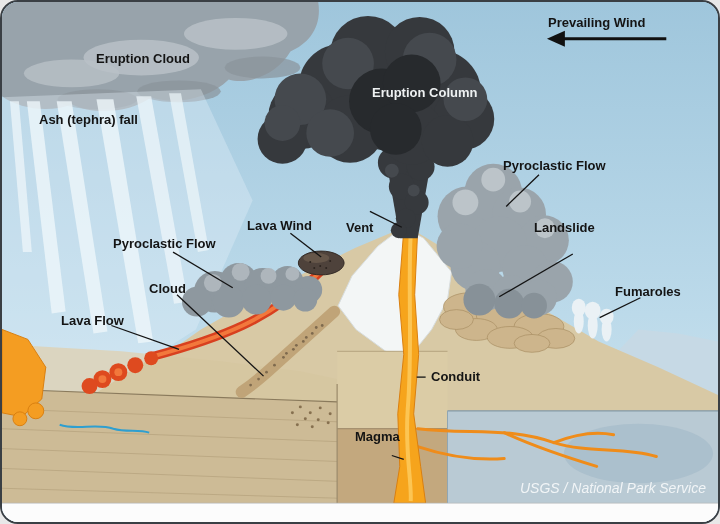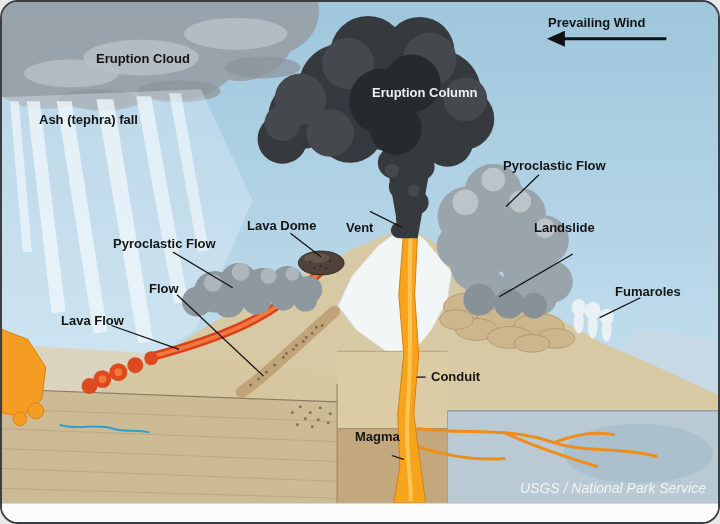--- a/index.html
+++ b/index.html
@@ -293,25 +293,25 @@
     <rect x="0" y="505" width="720" height="19" fill="#fcfcfc"></rect>
     <line x1="0" y1="505" x2="720" y2="505" stroke="#b5b5b5" stroke-width="0.7"></line>
   </svg>
 
   <div class="lbl" style="left:546px;top:14px;">Prevailing Wind</div>
   <div class="lbl" style="left:94px;top:50px;">Eruption Cloud</div>
   <div class="lbl" style="left:37px;top:111px;">Ash (tephra) fall</div>
   <div class="lbl light" style="left:327px;top:84px;">Eruption Column</div>
   <div class="lbl" style="left:501px;top:157px;">Pyroclastic Flow</div>
   <div class="lbl" style="left:344px;top:193px;margin-top:26px;">Vent</div>
-  <div class="lbl" style="left:245px;top:217px;">Lava Dome</div>
+  <div class="lbl" style="left:245px;top:217px;">Lava Wind</div>
   <div class="lbl center" style="left:532px;top:219px;width:170px;">
     <span>Landslide</span>
   </div>
   <div class="lbl" style="left:111px;top:235px;">Pyroclastic Flow</div>
   <div class="lbl" style="left:613px;top:283px;">Fumaroles</div>
-  <div class="lbl" style="left:147px;top:280px;">Flow</div>
+  <div class="lbl" style="left:147px;top:280px;">Cloud</div>
   <div class="lbl" style="left:59px;top:312px;">Lava Flow</div>
   <div class="lbl" style="left:429px;top:368px;">Conduit</div>
   <div class="lbl" style="left:345px;top:428px;padding-left:8px;">Magma</div>
   <div class="credit" style="left:518px;top:478px;">USGS / National Park Service</div>
 
 </div>
 
 </body></html>

